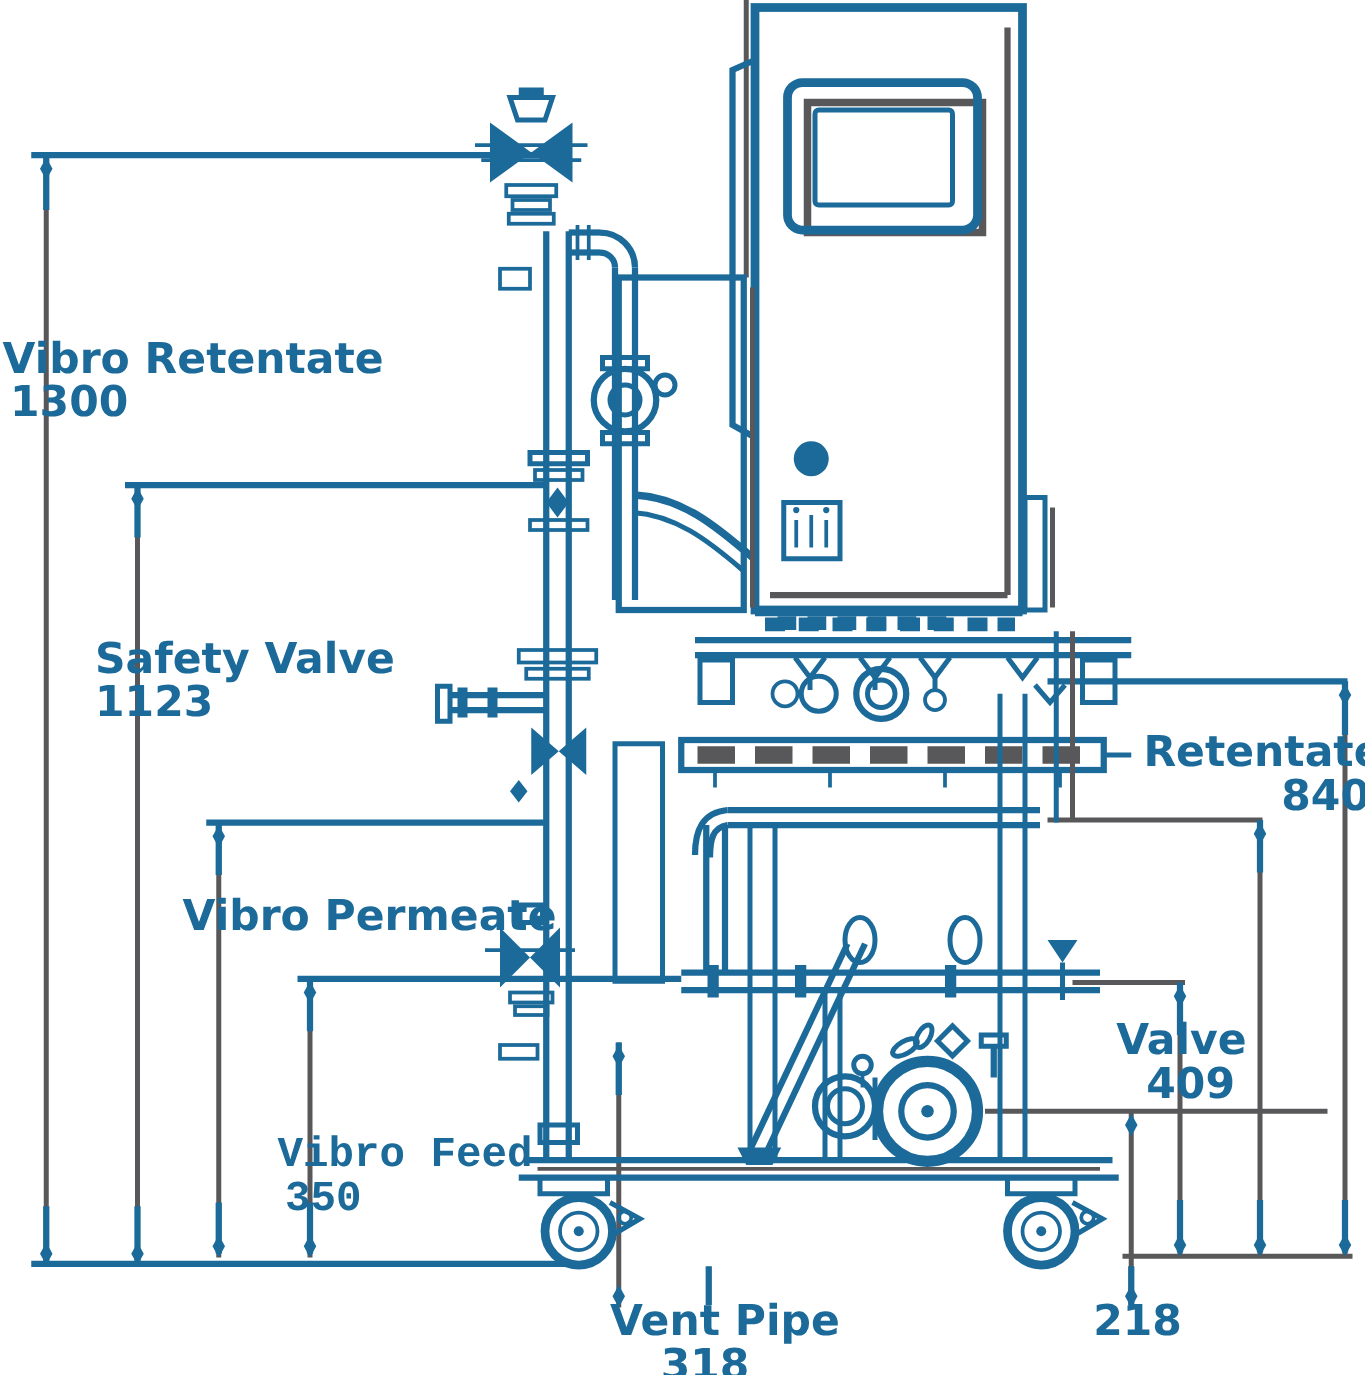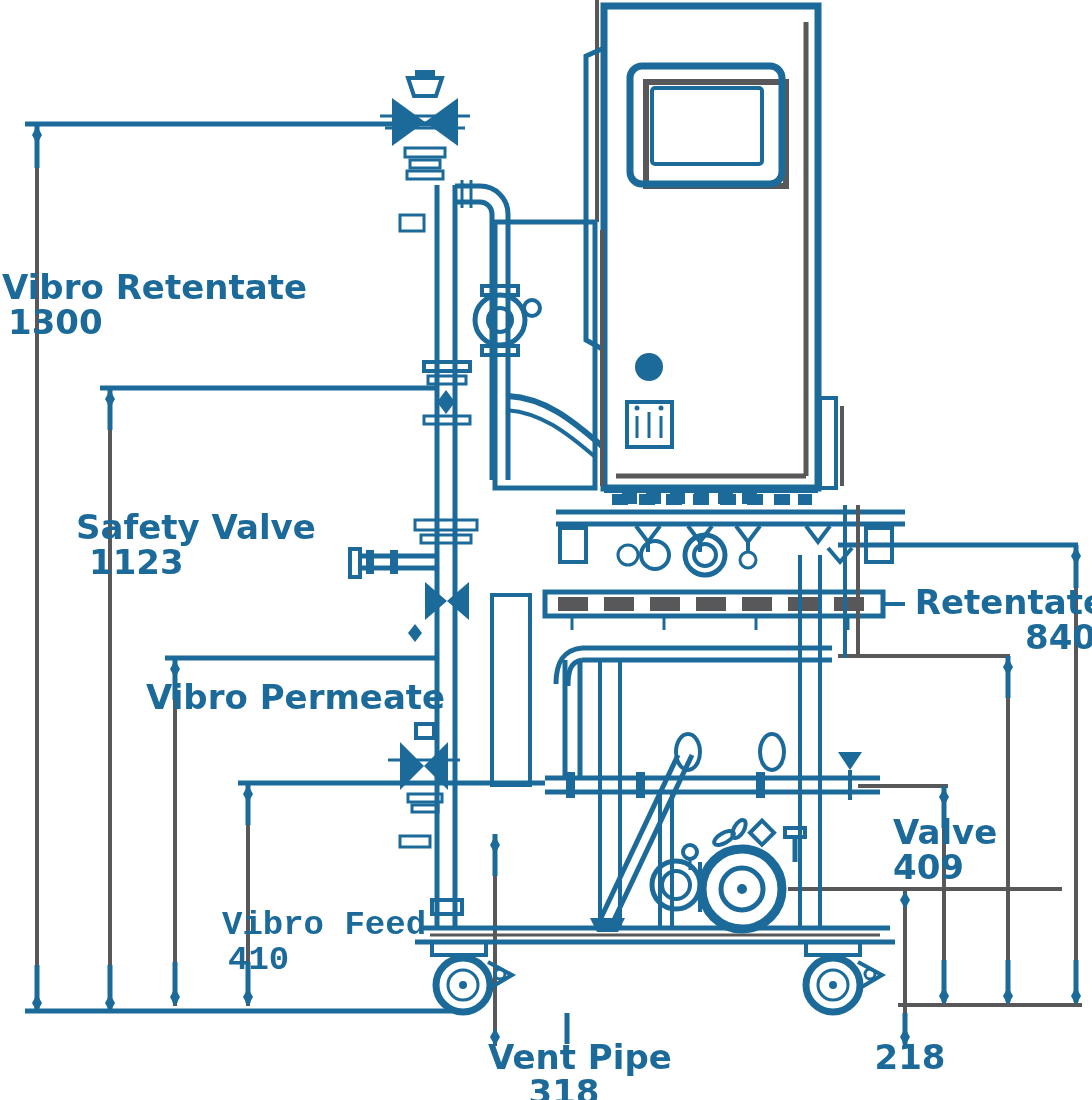--- a/index.html
+++ b/index.html
@@ -333,38 +333,38 @@
       <circle class="b" stroke-width="3" cx="870" cy="974" r="5"></circle>
     </g>
   </svg>
 
   <div class="dim-label" style="left:2px;top:270px;">
     <span class="dim-name">Vibro Retentate</span>
     <span class="dim-value" style="margin-left:6px;">1300</span>
   </div>
   <div class="dim-label" style="left:76px;top:510px;">
     <span class="dim-name">Safety Valve</span>
-    <span class="dim-value" style="margin-left:13px;">1123</span>
-  </div>
-  <div class="dim-label" style="left:146px;top:680px;text-align:right;">
+    <span class="dim-value" style="margin-left:0;">1123</span>
+  </div>
+  <div class="dim-label" style="left:146px;top:716px;text-align:right;">
     <span class="dim-name">Vibro Permeate</span>
   </div>
   <div class="dim-label" style="left:222px;top:908px;font-family:Liberation Mono, monospace;">
     <span class="dim-name">Vibro Feed</span>
-    <span class="dim-value" style="margin-left:6px;">410</span>
+    <span class="dim-value" style="margin-left:6px;">350</span>
   </div>
   <div class="dim-label align-right" style="right:-14px;top:585px;">
     <span class="dim-name">Retentate</span>
     <span class="dim-value" style="margin-right:10px;">840</span>
   </div>
   <div class="dim-label align-right" style="right:62px;top:700px;">
   </div>
   <div class="dim-label" style="left:893px;top:815px;">
     <span class="dim-name">Valve</span>
-    <span class="dim-value" style="margin-left:0;">409</span>
+    <span class="dim-value" style="margin-left:24px;">409</span>
   </div>
   <div class="dim-label align-center" style="left:488px;top:1040px;width:152px;">
     <span class="dim-name">Vent Pipe</span>
     <span class="dim-value">318</span>
   </div>
   <div class="dim-label align-center" style="left:822px;top:1040px;width:176px;">
     <span class="dim-value">218</span>
   </div>
 </div>
 

